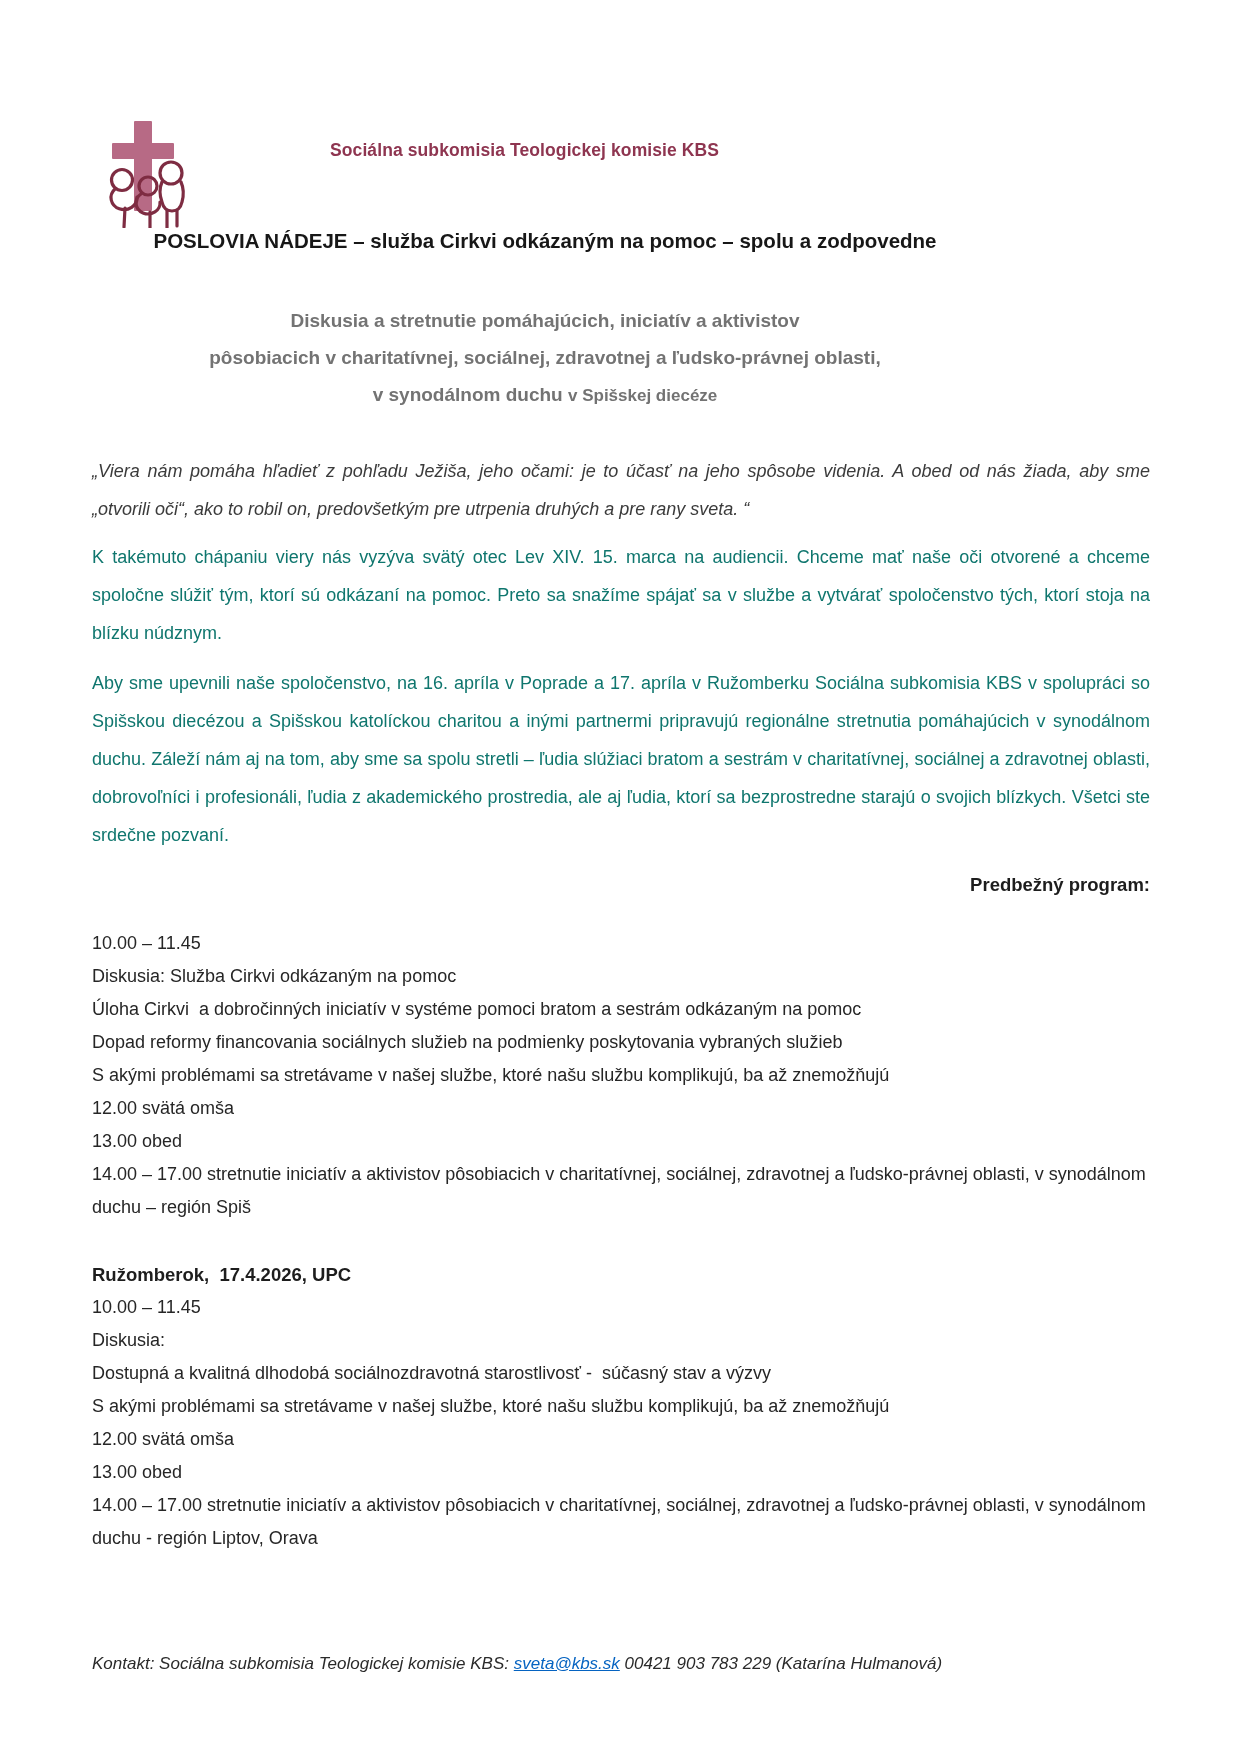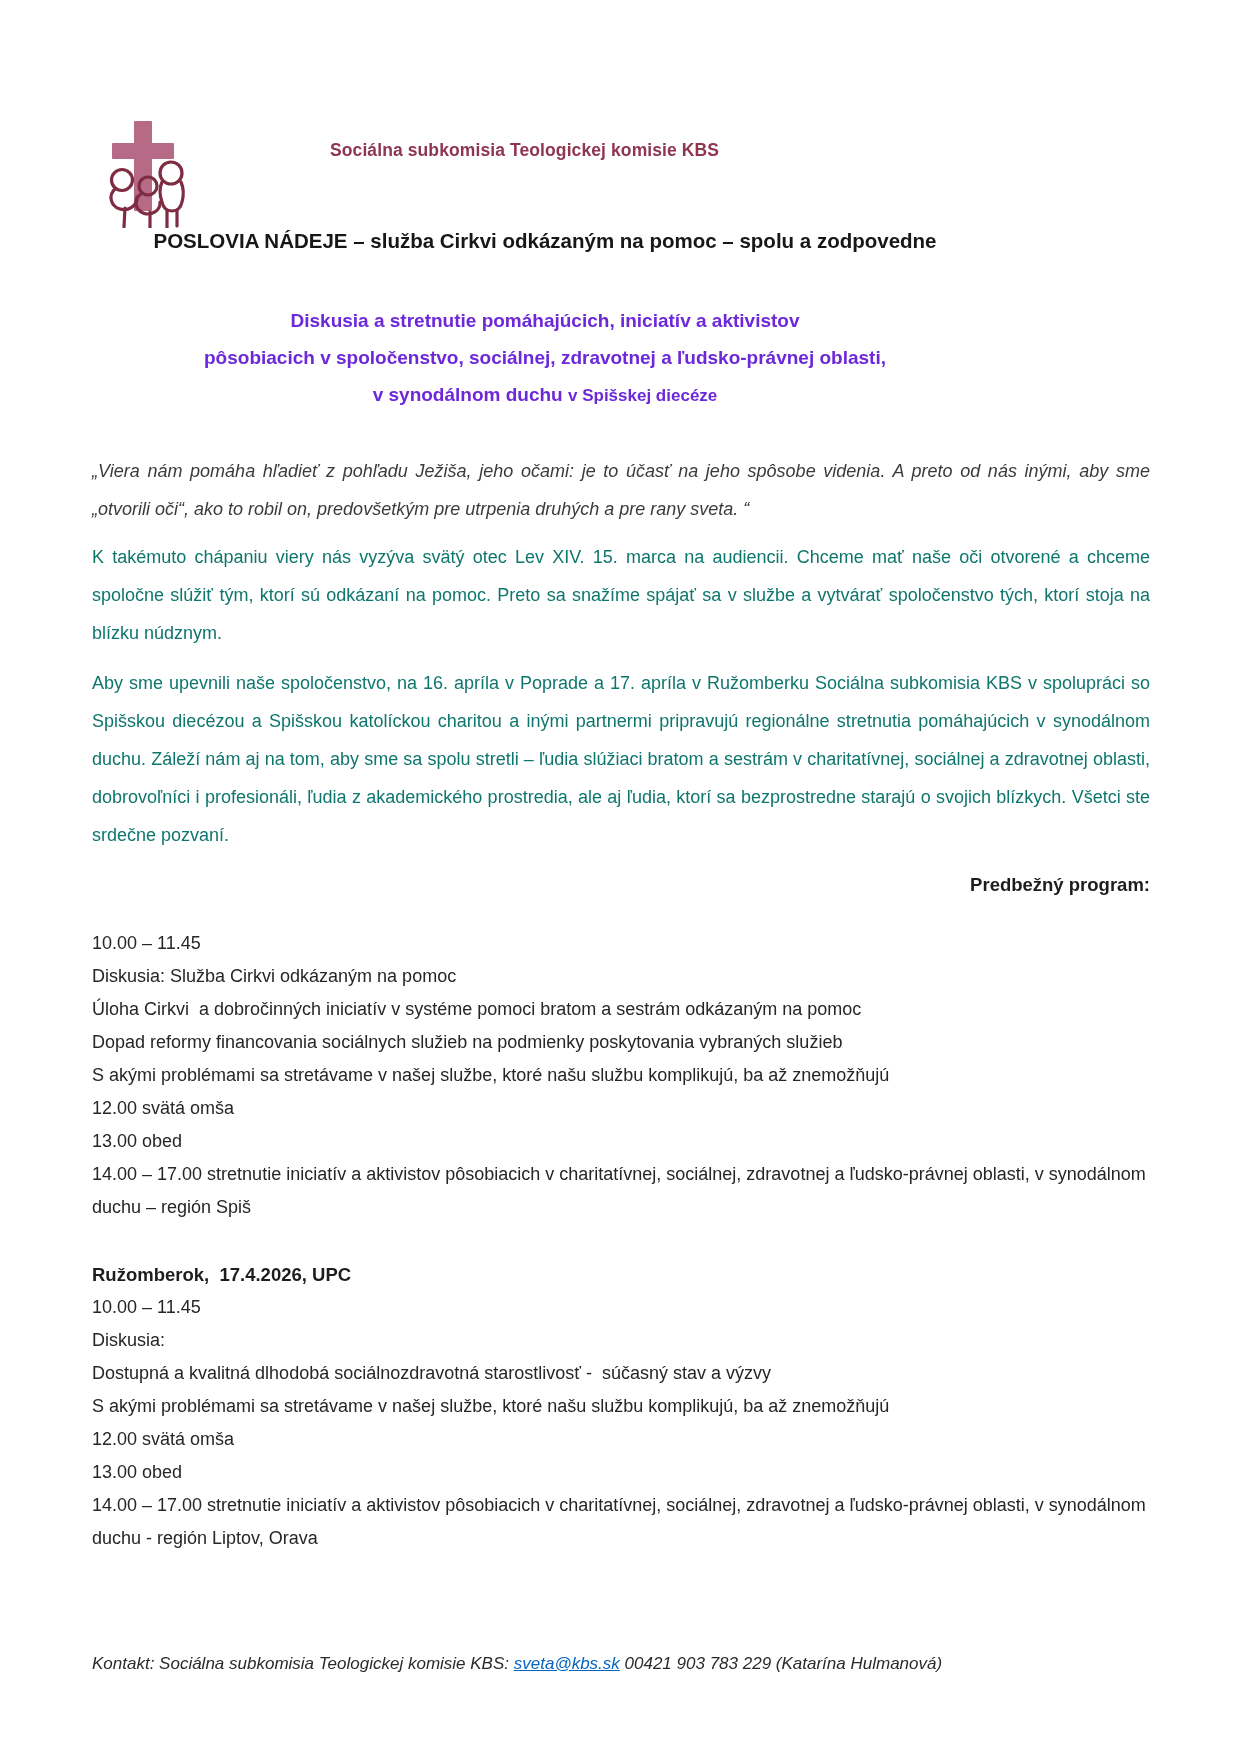--- a/index.html
+++ b/index.html
@@ -22,21 +22,21 @@
     letter-spacing:0.1px;
   }
 
   
   .doc-title {
     position:absolute; top:229px; left:40px; width:1010px;
     text-align:center; font-size:20.5px; font-weight:700; color:#171717;
   }
   .subtitle {
     position:absolute; top:302px; left:40px; width:1010px;
-    text-align:center; font-weight:700; color:#6d28d9;
+    text-align:center; font-weight:700; color:#737373;
     font-size:19px; line-height:37px;
   }
   .subtitle .small { font-size:17px; }
 
   
   .content { position:absolute; top:452px; left:92px; width:1058px; }
   .quote {
     font-style:italic; font-size:18px; line-height:38px;
     text-align:justify; color:#3b3b3b; margin-bottom:10px;
   }
@@ -90,27 +90,27 @@
         </g>
       </svg>
     </div>
     <div class="org-name">Sociálna subkomisia Teologickej komisie KBS</div>
   </div>
 
   <div class="doc-title">POSLOVIA NÁDEJE – služba Cirkvi odkázaným na pomoc – spolu a zodpovedne</div>
 
   <div class="subtitle">
     <div>Diskusia a stretnutie pomáhajúcich, iniciatív a aktivistov</div>
-    <div>pôsobiacich v spoločenstvo, sociálnej, zdravotnej a ľudsko-právnej oblasti,</div>
+    <div>pôsobiacich v charitatívnej, sociálnej, zdravotnej a ľudsko-právnej oblasti,</div>
     <div><span>v synodálnom duchu </span><span class="small">v Spišskej diecéze</span></div>
   </div>
 
   <div class="content">
 
-    <div class="quote">„Viera nám pomáha hľadieť z pohľadu Ježiša, jeho očami: je to účasť na jeho spôsobe videnia. A preto od nás inými, aby sme „otvorili oči“, ako to robil on, predovšetkým pre utrpenia druhých a pre rany sveta. “</div>
+    <div class="quote">„Viera nám pomáha hľadieť z pohľadu Ježiša, jeho očami: je to účasť na jeho spôsobe videnia. A obed od nás žiada, aby sme „otvorili oči“, ako to robil on, predovšetkým pre utrpenia druhých a pre rany sveta. “</div>
 
     <div class="para">K takémuto chápaniu viery nás vyzýva svätý otec Lev XIV.  15. marca na audiencii. Chceme mať naše oči otvorené a chceme spoločne slúžiť tým, ktorí sú odkázaní na pomoc. Preto sa snažíme spájať sa v službe a vytvárať spoločenstvo tých, ktorí stoja na blízku núdznym.</div>
     <div class="para">Aby sme upevnili naše spoločenstvo, na 16. apríla v Poprade a 17. apríla v Ružomberku Sociálna subkomisia KBS v spolupráci so Spišskou diecézou a Spišskou katolíckou charitou a inými partnermi pripravujú regionálne stretnutia pomáhajúcich v synodálnom duchu. Záleží nám aj na tom, aby sme sa spolu stretli – ľudia slúžiaci bratom a sestrám v charitatívnej, sociálnej a zdravotnej oblasti, dobrovoľníci i profesionáli, ľudia z akademického prostredia, ale aj ľudia, ktorí sa bezprostredne starajú o svojich blízkych. Všetci ste srdečne pozvaní.</div>
 
     <div class="program-heading">Predbežný program:</div>
 
     <div class="program-section">
       <div class="program-line">10.00 – 11.45</div>
       <div class="program-line">Diskusia: Služba Cirkvi odkázaným na pomoc</div>
       <div class="program-line">Úloha Cirkvi  a dobročinných iniciatív v systéme pomoci bratom a sestrám odkázaným na pomoc</div>

